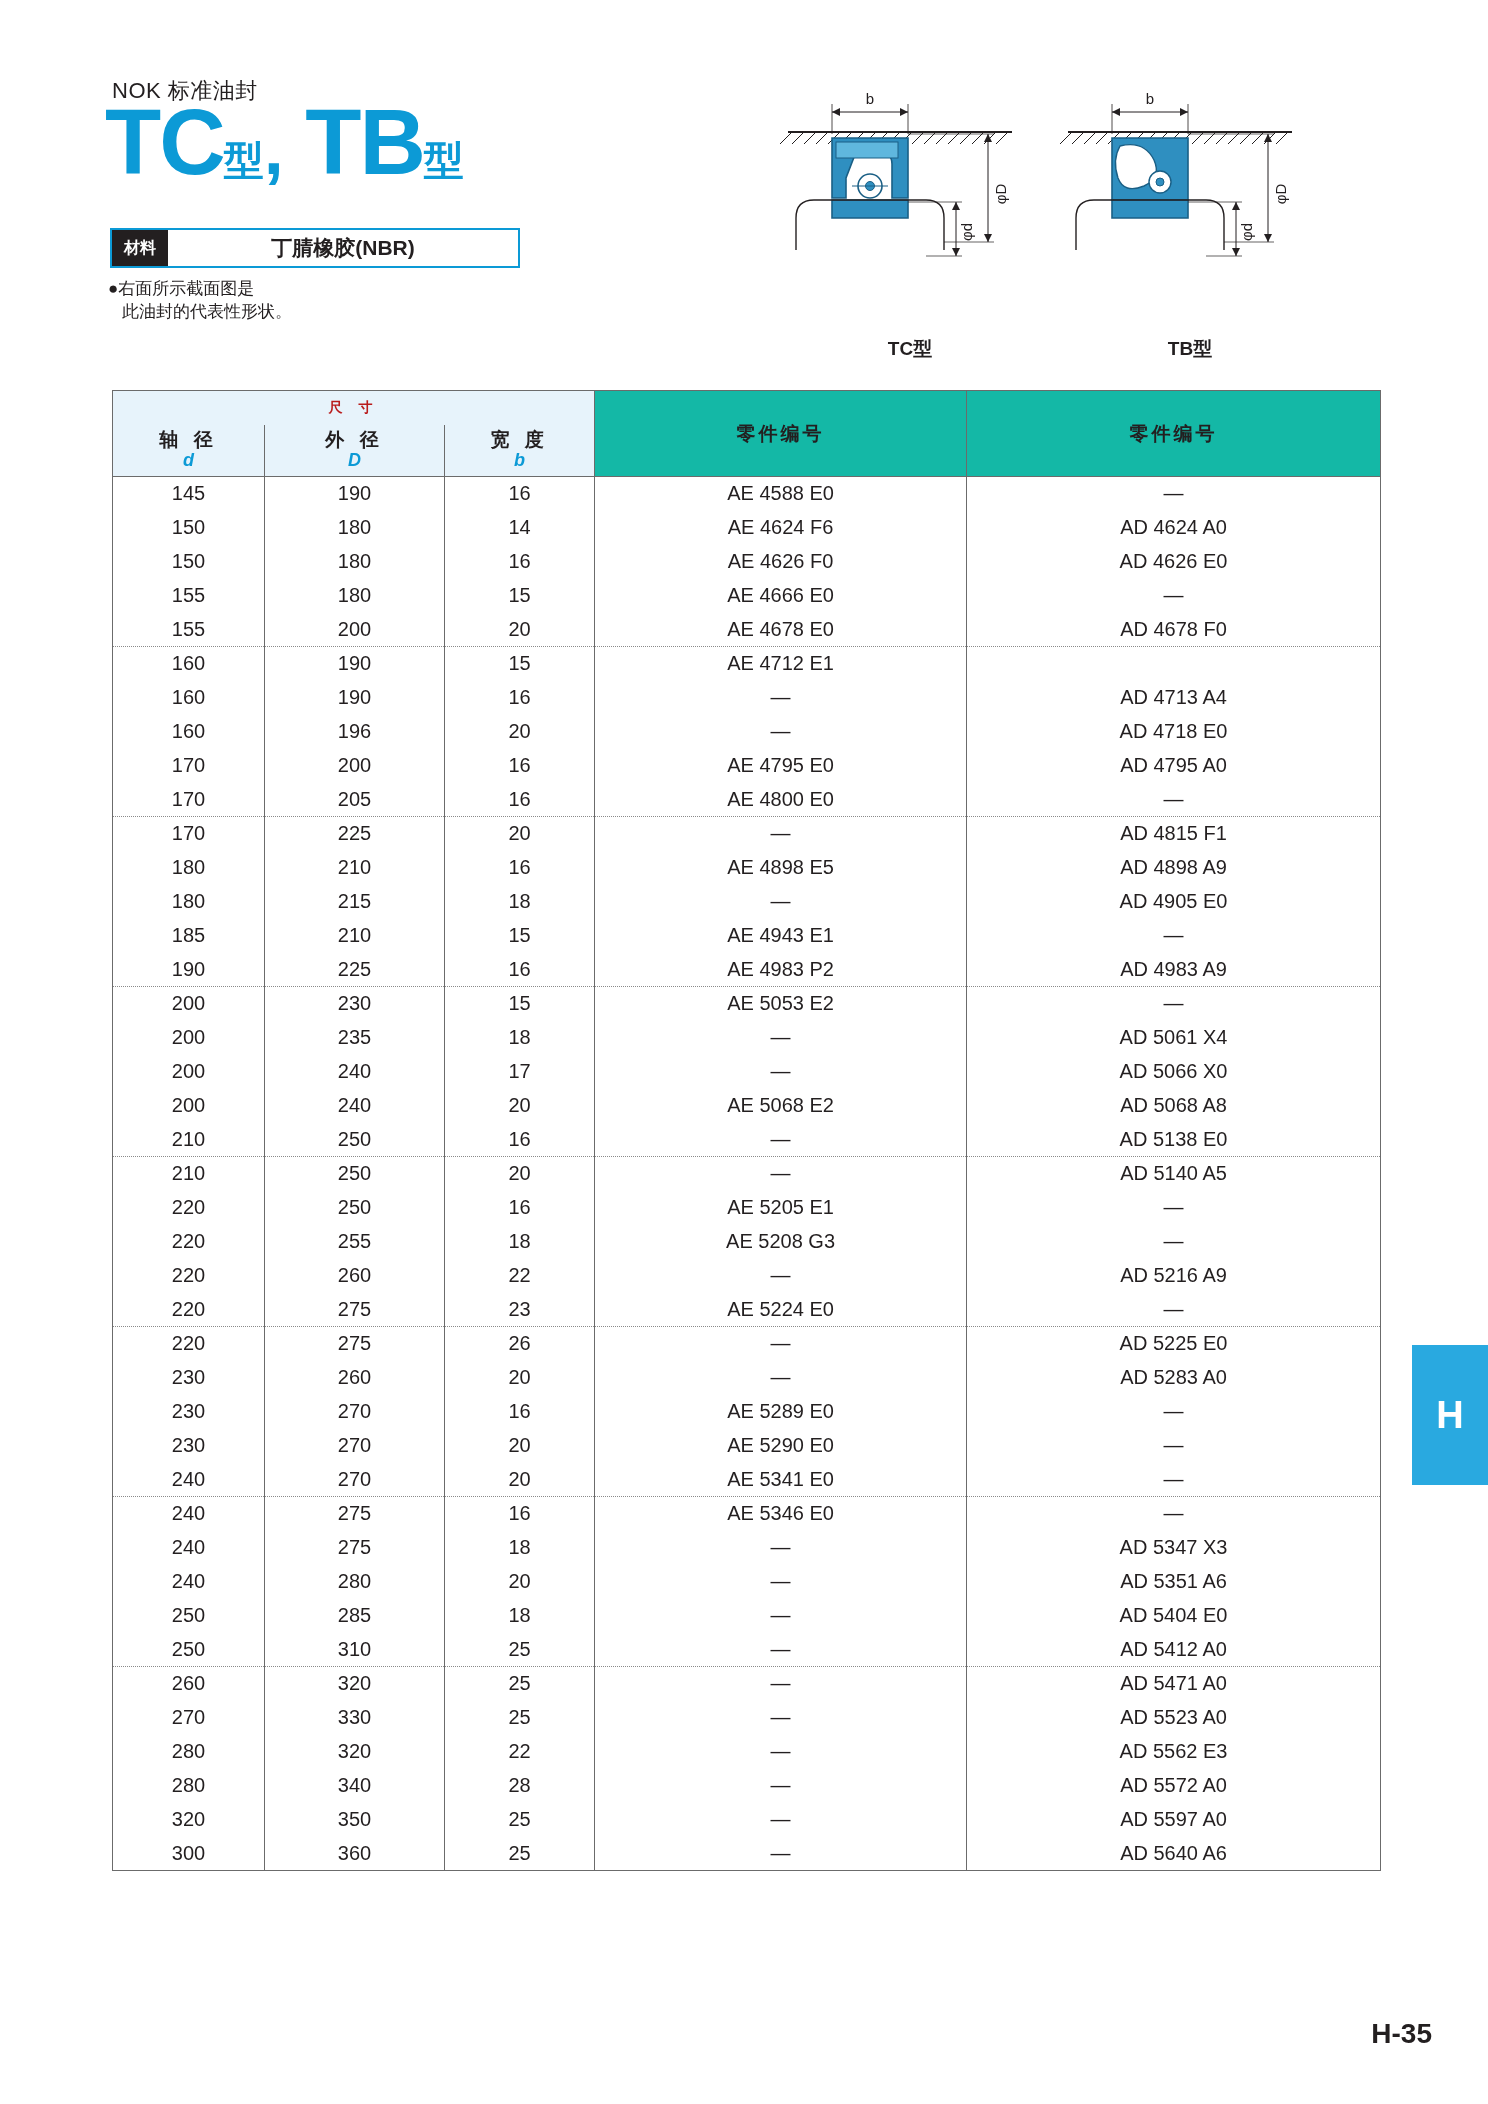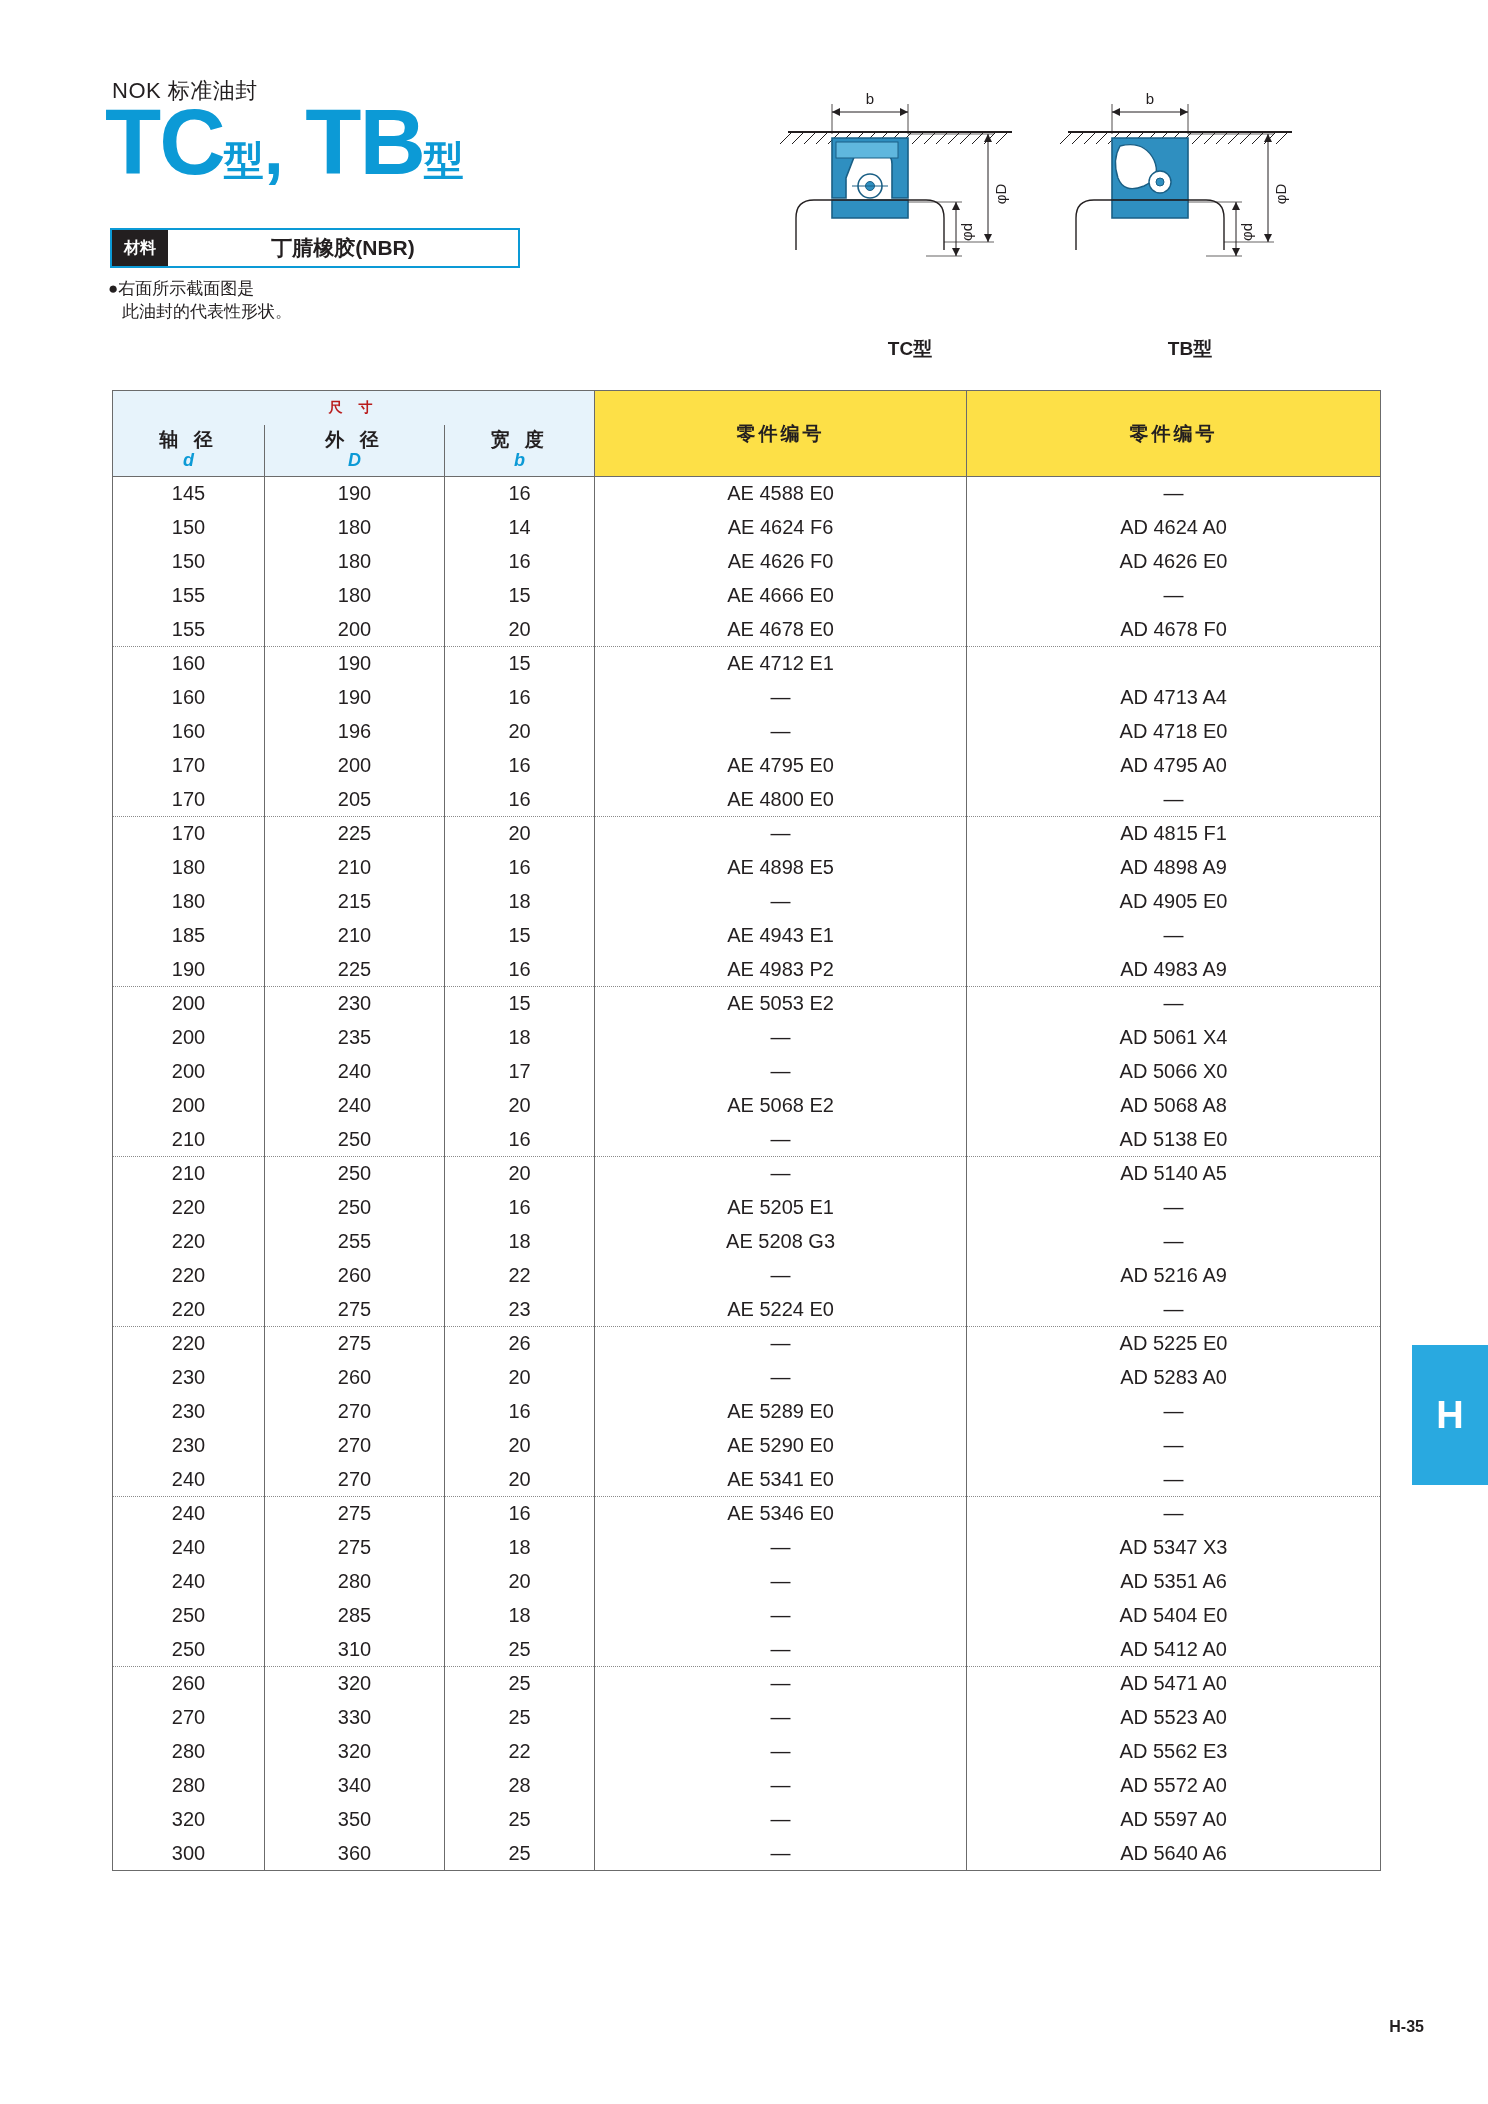--- a/index.html
+++ b/index.html
@@ -78,21 +78,21 @@
     color:#b91c1c;
   }
   .th-sub {
     background:#e7f3fb; border:1px solid #6b6b6b; border-top:none;
     height:52px; text-align:center; font-size:19px; color:#231f20;
     vertical-align:middle;
   }
   .th-sub .cn { display:block; letter-spacing:5px; line-height:1.15; }
   .th-sub .sym { display:block; color:#0c9ad6; font-size:18px; line-height:1.2; font-style:italic; }
   .th-part {
-    background:#fde047; border:1px solid #6b6b6b;
+    background:#14b8a6; border:1px solid #6b6b6b;
     text-align:center; font-size:19px; letter-spacing:3px; color:#231f20;
     vertical-align:middle;
   }
 
   table.spec td.cell {
     height:34px; text-align:center; font-size:20px; color:#231f20;
     border-left:1px solid #6b6b6b; border-right:1px solid #6b6b6b;
   }
   table.spec td.c-d, table.spec td.c-D, table.spec td.c-b {
     border-left:none; border-right:none;
@@ -107,22 +107,22 @@
 
   
   .vsep { border-right:1px solid #6b6b6b !important; }
 
   
   .page-num {
     position:absolute; left:0; top:2020px; width:1488px;
     text-align:center; font-size:20px; color:#231f20;
   }
   .folio {
-    position:absolute; right:64px; top:2018px;
-    font-size:16px; font-weight:bold; color:#231f20;
+    position:absolute; right:56px; top:2018px;
+    font-size:28px; font-weight:bold; color:#231f20;
   }
   .tab-h {
     position:absolute; right:0; top:1345px;
     width:76px; height:140px; background:#29a9e0;
     color:#ffffff; font-size:38px; font-weight:bold;
     display:flex; align-items:center; justify-content:center;
   }
 </style>
 </head>
 <body>

